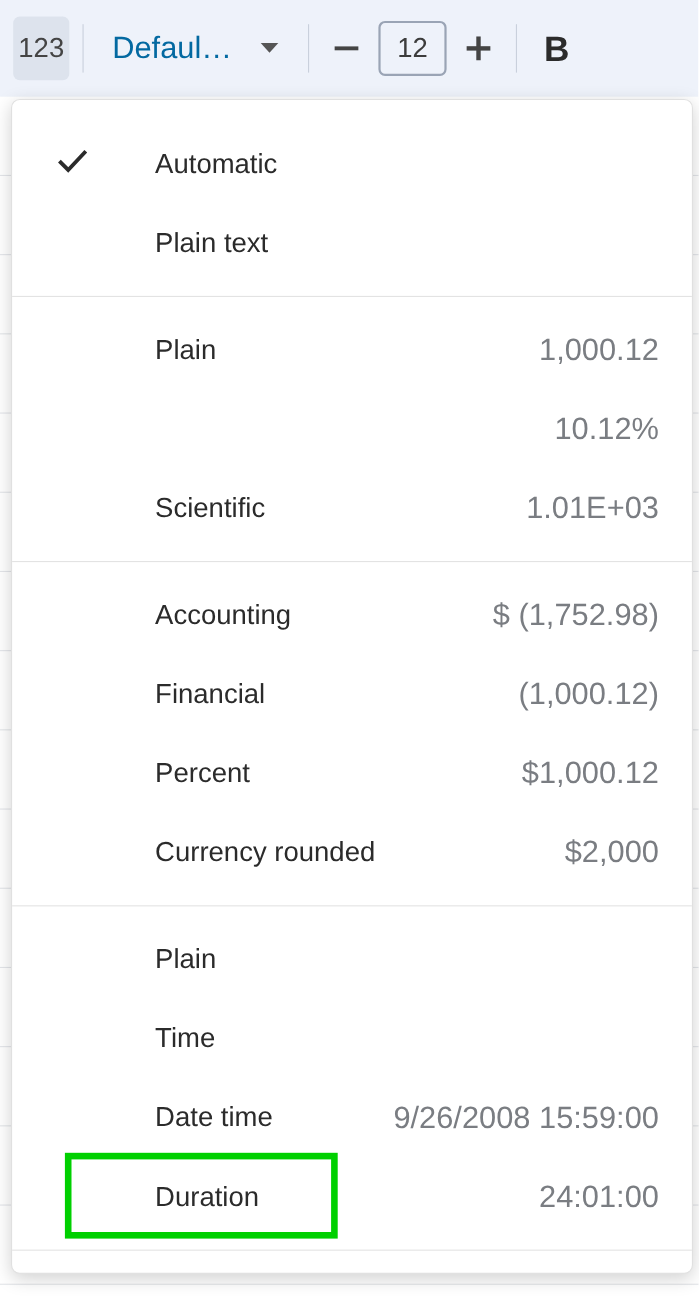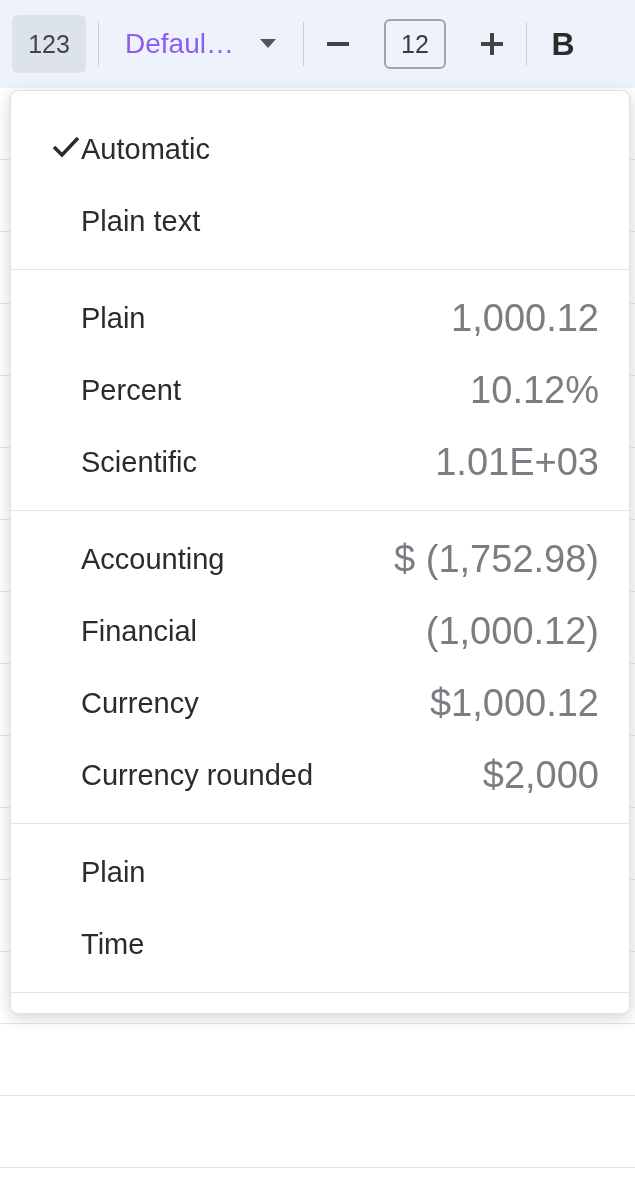--- a/index.html
+++ b/index.html
@@ -26,40 +26,40 @@
       display: flex;
       align-items: center;
       justify-content: center;
       height: 58px;
       border-radius: 6px;
       color: #3c3c3c;
       font-size: 25px;
     }
     .tb-123 {
       background: #dde3ed;
-      width: 74px;
+      width: 51px;
       font-weight: 500;
       color: #444;
     }
     .tb-sep {
       width: 1px;
       height: 44px;
       background: #c9d0dc;
       margin: 0 8px;
     }
     .font-picker {
       display: flex;
       align-items: center;
       width: 180px;
       padding: 0 14px;
       justify-content: space-between;
     }
     .font-picker-label {
       font-size: 28px;
-      color: #8b5cf6;
+      color: #0369a1;
       font-weight: 500;
       white-space: nowrap;
       overflow: hidden;
       text-overflow: ellipsis;
       max-width: 130px;
     }
     .dropdown-arrow svg {
       display: block;
     }
     .minus-btn, .plus-btn {
@@ -72,21 +72,21 @@
       width: 62px;
       height: 50px;
       border: 2px solid #9aa4b5;
       border-radius: 6px;
       display: flex;
       align-items: center;
       justify-content: center;
       font-size: 25px;
       color: #3c3c3c;
       font-weight: 500;
-      margin: 0 20px;
+      margin: 0 3px;
     }
     .bold-btn {
       width: 48px;
       font-size: 32px;
       font-weight: 900;
       color: #2b2b2b;
     }
     .sheet-bg {
       position: absolute;
       top: 88px;
@@ -119,27 +119,27 @@
       padding-right: 30px;
       position: relative;
     }
     .menu-check {
       position: absolute;
       left: 40px;
       top: 50%;
       transform: translateY(-50%);
     }
     .menu-label {
-      font-size: 29px;
+      font-size: 25px;
       color: #2b2b2b;
-      margin-left: 24px;
+      margin-left: 84px;
       flex: 0 0 auto;
     }
     .menu-example {
-      font-size: 38px;
+      font-size: 28px;
       color: #7a7d82;
       margin-left: auto;
       text-align: right;
     }
     .menu-divider {
       height: 1px;
       background: #e3e3e3;
       margin: 12px 0;
     }
     .highlight-box {
@@ -215,47 +215,55 @@
     <span class="menu-label">Plain text</span>
     <span class="menu-example"></span>
   </div>
   <div class="menu-divider"></div>
 
   <div class="menu-item">
     <span class="menu-label">Plain</span>
     <span class="menu-example">1,000.12</span>
   </div>
   <div class="menu-item">
-    <span class="menu-label">Percent</span>
     <span class="menu-example">10.12%</span>
   </div>
   <div class="menu-item">
     <span class="menu-label">Scientific</span>
     <span class="menu-example">1.01E+03</span>
   </div>
   <div class="menu-divider"></div>
 
   <div class="menu-item">
     <span class="menu-label">Accounting</span>
     <span class="menu-example">$ (1,752.98)</span>
   </div>
   <div class="menu-item">
     <span class="menu-label">Financial</span>
     <span class="menu-example">(1,000.12)</span>
   </div>
   <div class="menu-item">
-    <span class="menu-label">Currency</span>
+    <span class="menu-label">Percent</span>
     <span class="menu-example">$1,000.12</span>
   </div>
   <div class="menu-item">
     <span class="menu-label">Currency rounded</span>
     <span class="menu-example">$2,000</span>
   </div>
   <div class="menu-divider"></div>
 
   <div class="menu-item">
     <span class="menu-label">Plain</span>
   </div>
   <div class="menu-item">
     <span class="menu-label">Time</span>
   </div>
+  <div class="menu-item">
+    <span class="menu-label">Date time</span>
+    <span class="menu-example">9/26/2008 15:59:00</span>
+  </div>
+  <div class="menu-item" style="position:relative;">
+    <span class="menu-label">Duration</span>
+    <span class="menu-example">24:01:00</span>
+    <div class="highlight-box" style="top:-4px;"></div>
+  </div>
   <div class="menu-divider"></div>
 </div>
 
 </body></html>

